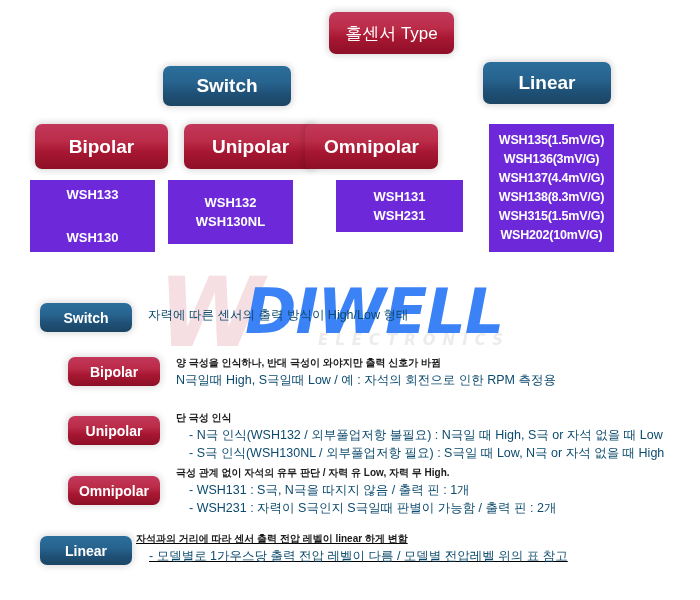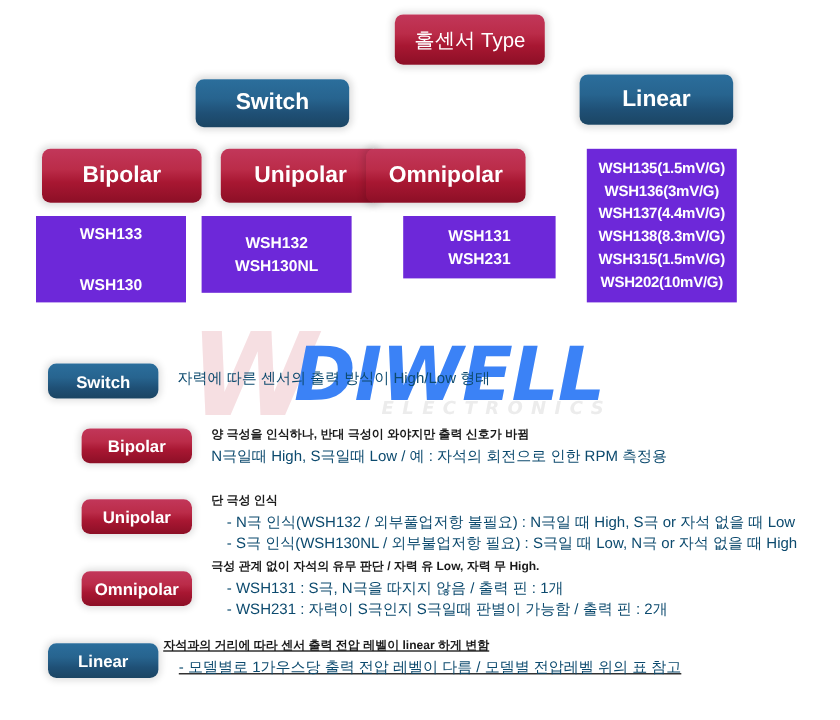--- a/index.html
+++ b/index.html
@@ -264,21 +264,21 @@
       </div>
     </div>
 
     <div class="legend-row" id="lr-unipolar">
       <div class="legend-chip red">
         <span>Unipolar</span>
       </div>
       <div class="legend-text">
         <div class="legend-head">단 극성 인식</div>
         <div class="legend-sub indent">- N극 인식(WSH132 / 외부풀업저항 불필요) : N극일 때 High, S극 or 자석 없을 때 Low</div>
-        <div class="legend-sub indent">- S극 인식(WSH130NL / 외부불업저항 필요) : S극일 때 Low, N극 or 자석 없을 때 High</div>
+        <div class="legend-sub indent">- S극 인식(WSH130NL / 외부풀업저항 필요) : S극일 때 Low, N극 or 자석 없을 때 High</div>
       </div>
     </div>
 
     <div class="legend-row" id="lr-omni">
       <div class="legend-chip red">
         <span>Omnipolar</span>
       </div>
       <div class="legend-text">
         <div class="legend-head">극성 관계 없이 자석의 유무 판단 / 자력 유 Low, 자력 무 High.</div>
         <div class="legend-sub indent">- WSH131 : S극, N극을 따지지 않음 / 출력 핀 : 1개</div>

